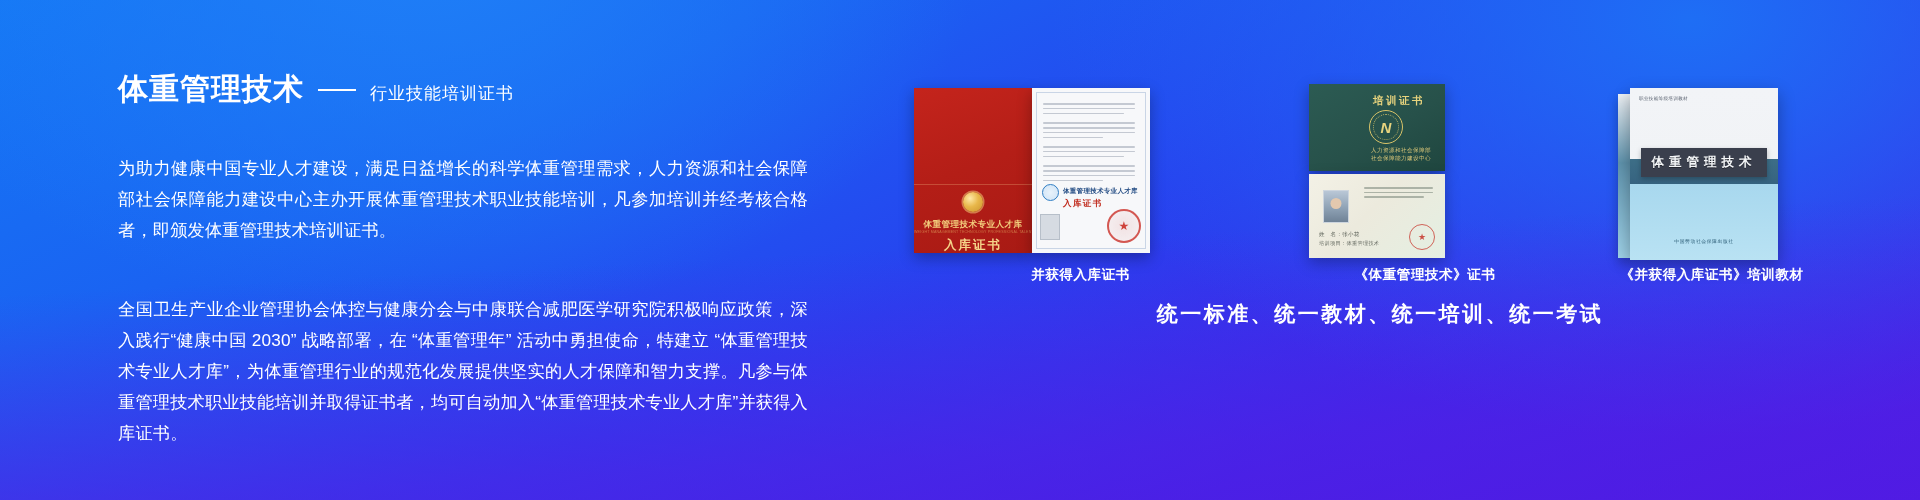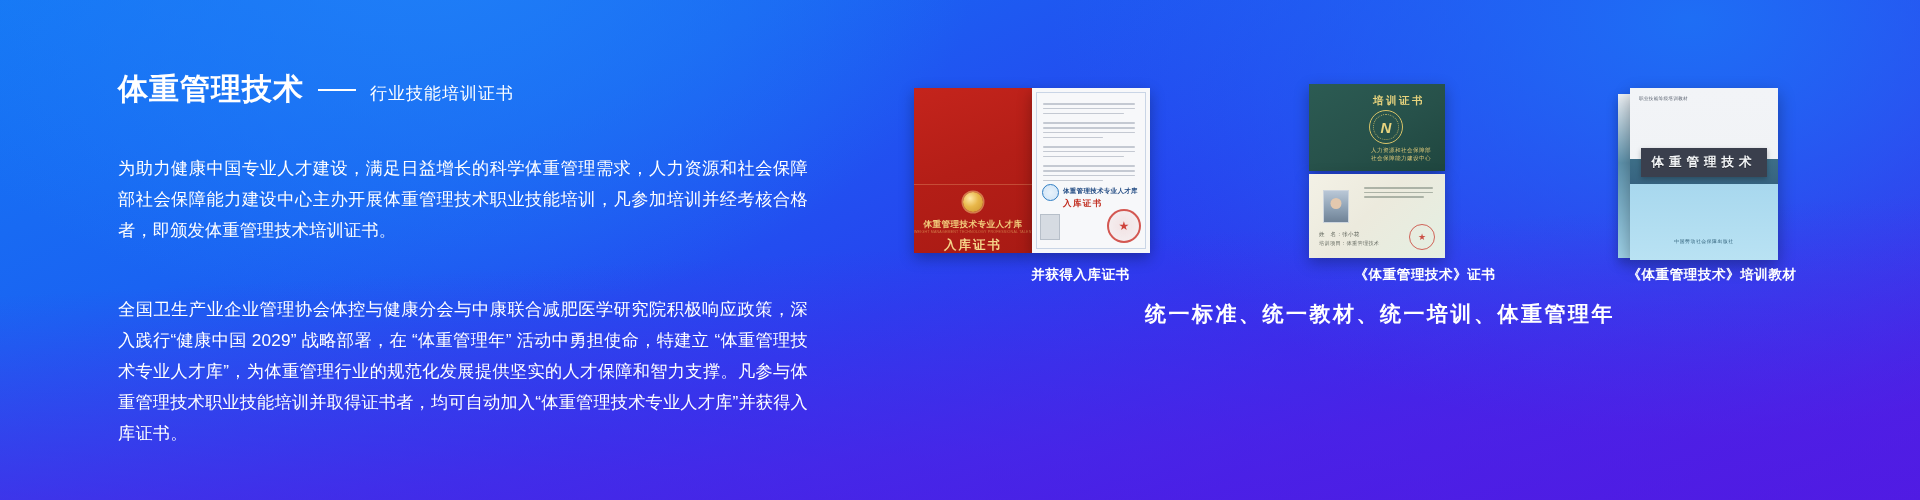--- a/index.html
+++ b/index.html
@@ -289,21 +289,21 @@
   <div class="left-col">
 
     <div class="headline">
       <span class="headline-main">体重管理技术</span>
       <span class="headline-rule"></span>
       <span class="headline-sub">行业技能培训证书</span>
     </div>
 
     <div class="body-copy">
       <p>为助力健康中国专业人才建设，满足日益增长的科学体重管理需求，人力资源和社会保障部社会保障能力建设中心主办开展体重管理技术职业技能培训，凡参加培训并经考核合格者，即颁发体重管理技术培训证书。</p>
-      <p>全国卫生产业企业管理协会体控与健康分会与中康联合减肥医学研究院积极响应政策，深入践行“健康中国 2029” 战略部署，在 “体重管理年” 活动中勇担使命，特建立 “体重管理技术专业人才库”，为体重管理行业的规范化发展提供坚实的人才保障和智力支撑。凡参与体重管理技术职业技能培训并取得证书者，均可自动加入“体重管理技术专业人才库”并获得入库证书。</p>
+      <p>全国卫生产业企业管理协会体控与健康分会与中康联合减肥医学研究院积极响应政策，深入践行“健康中国 2030” 战略部署，在 “体重管理年” 活动中勇担使命，特建立 “体重管理技术专业人才库”，为体重管理行业的规范化发展提供坚实的人才保障和智力支撑。凡参与体重管理技术职业技能培训并取得证书者，均可自动加入“体重管理技术专业人才库”并获得入库证书。</p>
     </div>
 
   </div>
 
   <div class="media-group">
 
     <div class="item item-1">
 
       <div class="cert-red">
         <div class="fold"></div>
@@ -375,20 +375,20 @@
 
     <div class="item item-3">
       <div class="book-back"></div>
       <div class="book">
         <div class="book-top">职业技能等级培训教材</div>
         <div class="book-band">
           <span class="book-title">体重管理技术</span>
         </div>
         <div class="book-foot">中国劳动社会保障出版社</div>
       </div>
-      <div class="item-caption">《体重管理技术》培训教材</div>
+      <div class="item-caption">《并获得入库证书》培训教材</div>
     </div>
 
   </div>
 
-  <div class="tagline">统一标准、统一教材、统一培训、体重管理年</div>
+  <div class="tagline">统一标准、统一教材、统一培训、统一考试</div>
 
 </div>
 
 </body></html>

